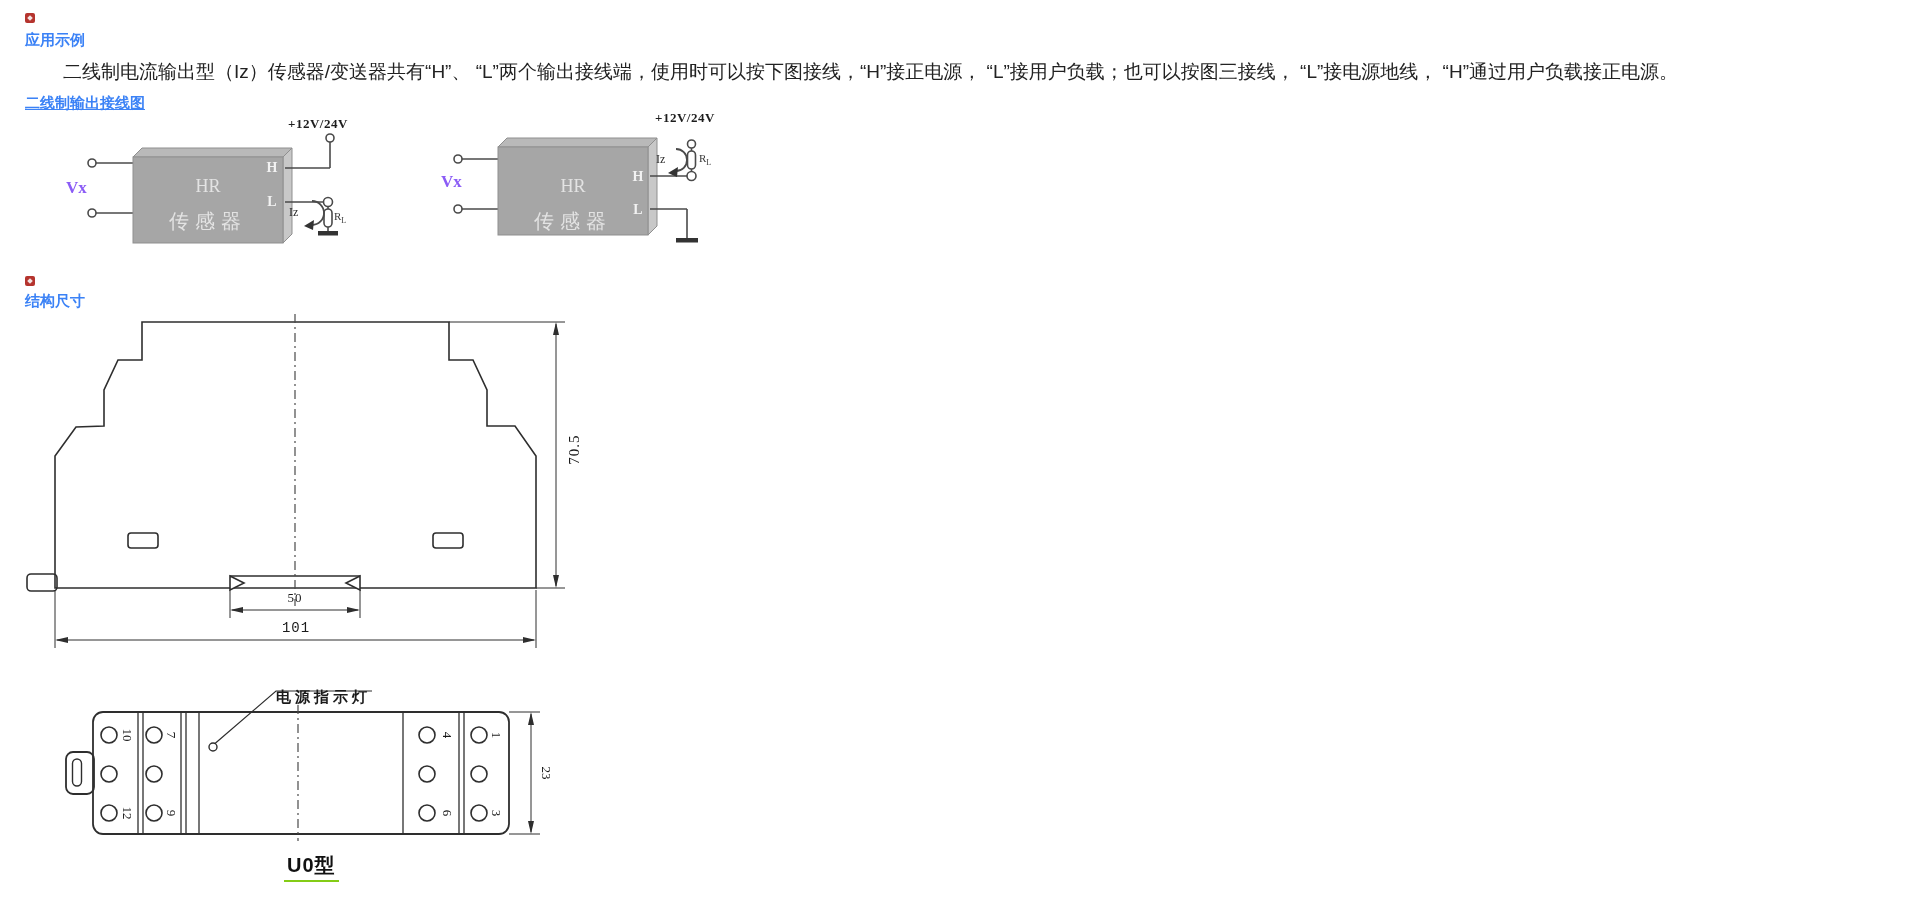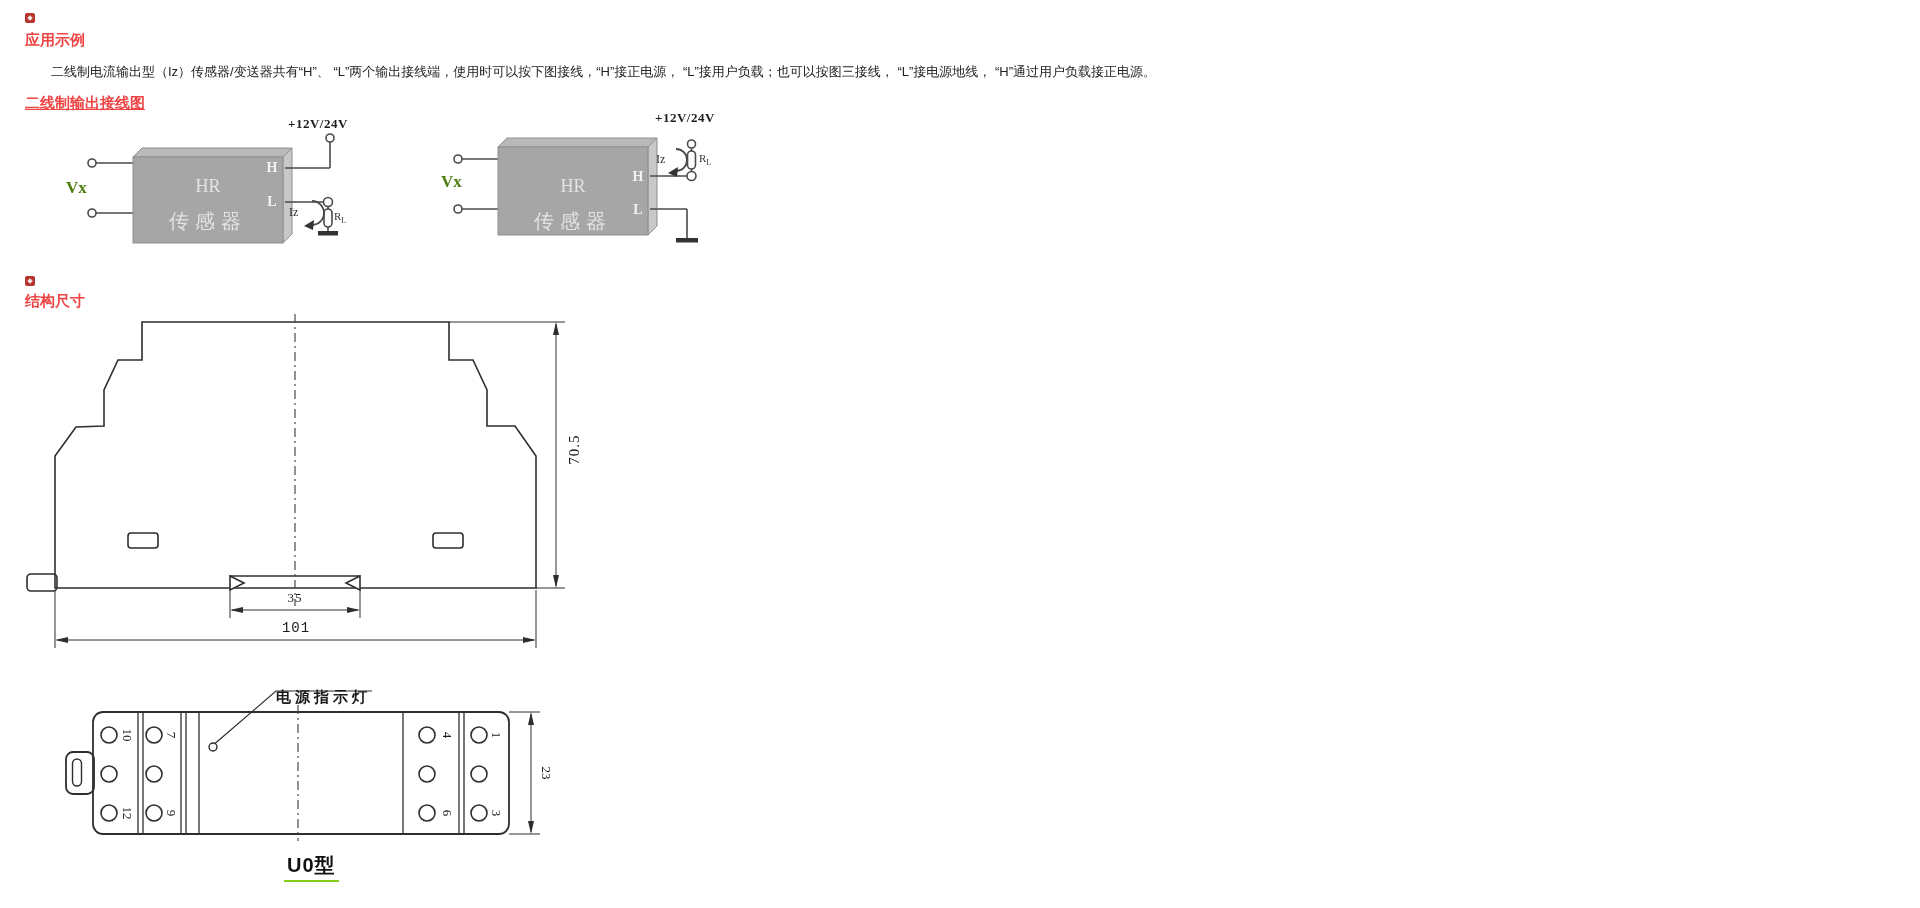--- a/index.html
+++ b/index.html
@@ -2,24 +2,24 @@
 <html><head>
 <meta charset="utf-8">
 <style>
   html,body{margin:0;padding:0;background:#fff;}
   #canvas{position:relative;width:1920px;height:908px;background:#ffffff;overflow:hidden;
           font-family:"Liberation Sans","DejaVu Sans",sans-serif;color:#1c1c1c;}
   .abs{position:absolute;}
   .marker{position:absolute;width:10px;height:10px;background:#b5342e;border-radius:2px;
           display:flex;align-items:center;justify-content:center;}
   .marker span{width:4px;height:4px;background:#f3e3e2;transform:rotate(45deg);display:block;}
-  .heading{font-size:15px;font-weight:bold;color:#ef4444;white-space:nowrap;}
-  .para{font-size:13px;line-height:22px;color:#222;text-indent:2em;white-space:nowrap;}
+  .heading{font-size:15px;font-weight:bold;color:#3b82f6;white-space:nowrap;}
+  .para{font-size:19px;line-height:22px;color:#222;text-indent:2em;white-space:nowrap;}
   .wlabel{font-family:"Liberation Serif","DejaVu Serif",serif;color:#1d1d1d;white-space:nowrap;}
-  .vx{font-size:17px;font-weight:bold;color:#4d7c0f;}
+  .vx{font-size:17px;font-weight:bold;color:#8b5cf6;}
   .pwr{font-size:13px;font-weight:bold;text-align:left;letter-spacing:0.5px;}
   .hl{font-size:14px;font-weight:bold;color:#f2f2f2;text-align:center;}
   .boxname{font-family:"Liberation Serif","DejaVu Serif",serif;color:#e3e3e3;text-align:center;white-space:nowrap;}
   .iz{font-size:12px;color:#2a2a2a;}
   .rl{font-size:11px;color:#3a3a3a;}
   .rl sub{font-size:8px;}
   .dimtext{font-family:"Liberation Serif","DejaVu Serif",serif;font-size:14px;color:#1a1a1a;
            text-align:center;letter-spacing:1px;white-space:nowrap;}
   .rot90{transform:rotate(90deg);}
   .rotm90{transform:rotate(-90deg);}
@@ -162,21 +162,21 @@
       <polygon points="55,340 68,337 68,343" stroke="none"></polygon>
       <polygon points="536,340 523,337 523,343" stroke="none"></polygon>
 
       <line x1="449" y1="22" x2="565" y2="22" fill="none"></line>
       <line x1="536" y1="288" x2="565" y2="288" fill="none"></line>
       <line x1="556" y1="24" x2="556" y2="286" fill="none"></line>
       <polygon points="556,22 553,35 559,35" stroke="none"></polygon>
       <polygon points="556,288 553,275 559,275" stroke="none"></polygon>
     </g>
   </svg>
-  <div class="abs dimtext" style="left:270px;top:590px;width:50px;font-size:13px;">35</div>
+  <div class="abs dimtext" style="left:270px;top:590px;width:50px;font-size:13px;">50</div>
   <div class="abs dimtext" style="left:271px;top:620px;width:50px;font-family:Liberation Mono, monospace;">101</div>
   <div class="abs dimtext rotm90" style="left:546px;top:441px;width:56px;font-size:15px;">70.5</div>
 
   <svg style="top:655px;" width="620" height="210" viewBox="0 0 620 210">
     <g stroke="#2e2e2e" stroke-width="1.8" fill="none">
       <rect x="93" y="57" width="416" height="122" rx="10"></rect>
       <rect x="66" y="97" width="28" height="42" rx="7"></rect>
       <rect x="72.5" y="104" width="9" height="27" rx="4.5" stroke-width="1.4"></rect>
     </g>
     <g stroke="#2e2e2e" stroke-width="1.3">

